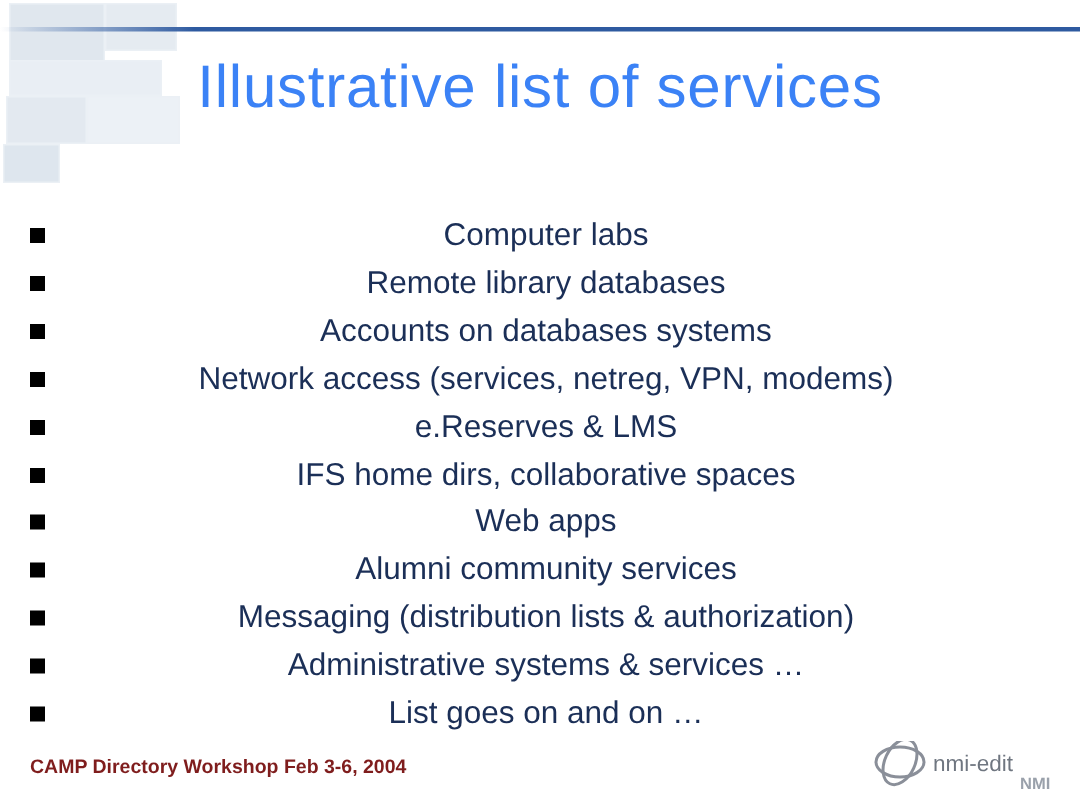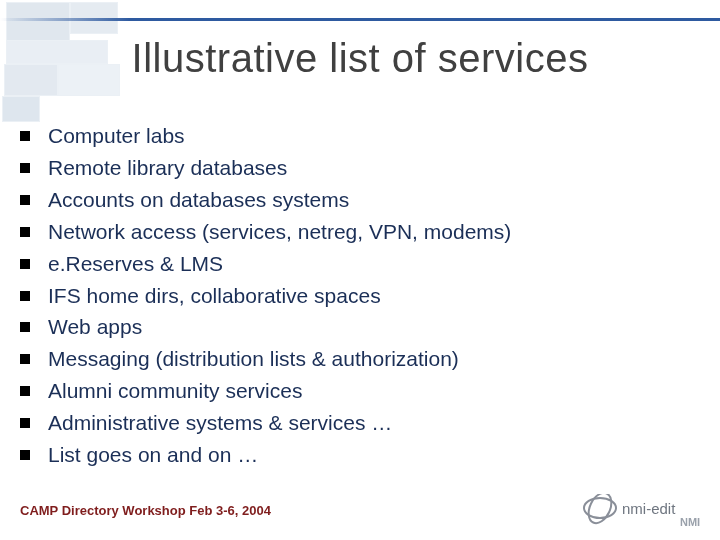--- a/index.html
+++ b/index.html
@@ -45,31 +45,32 @@
   }
 
   .title {
     position: absolute;
     top: 36px;
     left: 0;
     width: 720px;
     text-align: center;
     font-size: 40px;
     font-weight: 400;
-    color: #404040;
+    color: #3b82f6;
     z-index: 2;
     letter-spacing: 0.5px;
   }
 
   .content {
     position: absolute;
-    top: 120px;
+    top: 141px;
     left: 20px;
     width: 660px;
     z-index: 2;
+    text-align: center;
   }
   .item {
     display: flex;
     align-items: flex-start;
     font-size: 21px;
     color: #1b2f57;
     line-height: 1.52;
   }
   .bullet {
     width: 10px;
@@ -143,25 +144,25 @@
   <div class="item">
     <span class="bullet"></span>
     <span class="item-text">IFS home dirs, collaborative spaces</span>
   </div>
   <div class="item">
     <span class="bullet"></span>
     <span class="item-text">Web apps</span>
   </div>
   <div class="item">
     <span class="bullet"></span>
-    <span class="item-text">Messaging (distribution lists &amp; authorization)</span>
+    <span class="item-text">Alumni community services</span>
   </div>
   <div class="item">
     <span class="bullet"></span>
-    <span class="item-text">Alumni community services</span>
+    <span class="item-text">Messaging (distribution lists &amp; authorization)</span>
   </div>
   <div class="item">
     <span class="bullet"></span>
     <span class="item-text">Administrative systems &amp; services …</span>
   </div>
   <div class="item">
     <span class="bullet"></span>
     <span class="item-text">List goes on and on …</span>
   </div>
 </div>

